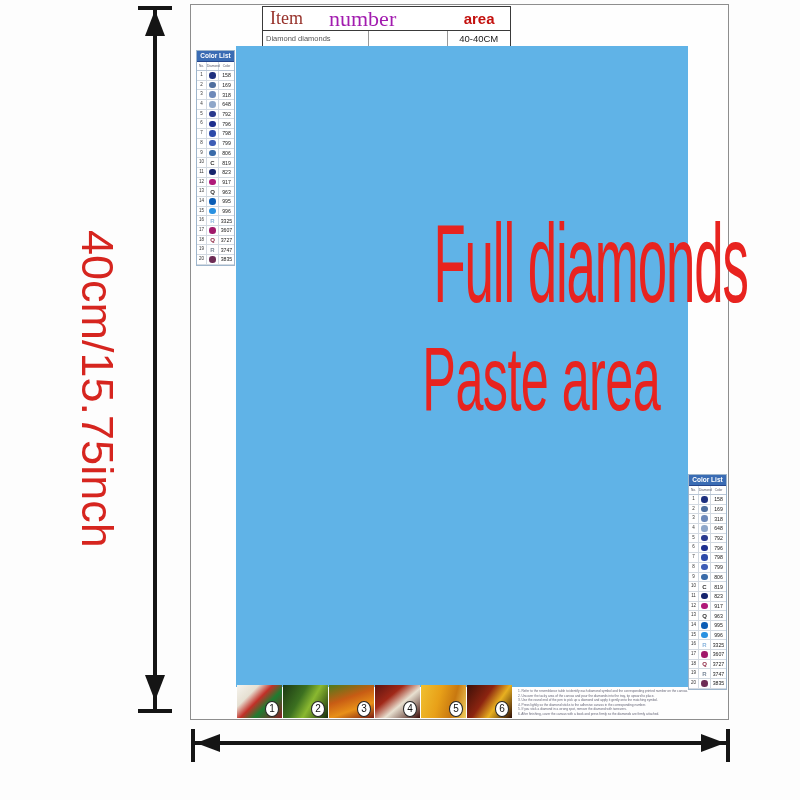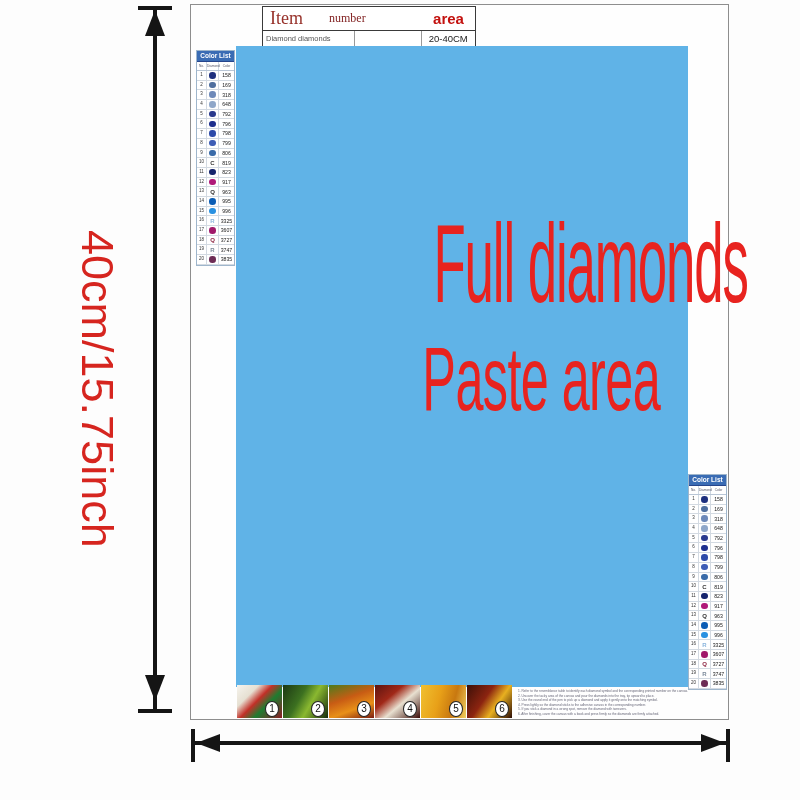--- a/index.html
+++ b/index.html
@@ -2,24 +2,24 @@
 <html><head>
 <meta charset="utf-8">
 <style>
   html,body{margin:0;padding:0;background:#ffffff;}
   .stage{position:relative;width:800px;height:800px;background:#fdfdfd;font-family:"Liberation Sans",sans-serif;overflow:hidden;}
 
   
   .sheet{position:absolute;left:190px;top:4px;width:539px;height:716px;background:#fefefe;border:1px solid #8e8e8e;box-sizing:border-box;}
 
   
-  .itable{position:absolute;left:71px;top:1px;width:214px;background:#fff;border:1px solid #3a3a3a;box-sizing:border-box;}
+  .itable{position:absolute;left:71px;top:1px;width:249px;background:#fff;border:1px solid #3a3a3a;box-sizing:border-box;}
   .itable .hrow{display:flex;height:23px;align-items:center;border-bottom:1px solid #3a3a3a;}
   .h-item{font-family:"Liberation Serif",serif;color:#97312a;font-size:18px;padding-left:7px;}
-  .h-number{font-family:"Liberation Serif",serif;color:#7f1d1d;font-size:12px;margin-left:26px;}
+  .h-number{font-family:"Liberation Serif",serif;color:#a21caf;font-size:22px;margin-left:26px;}
   .h-size{font-weight:bold;color:#c3110e;font-size:15px;width:25%;margin-left:auto;text-align:center;}
   .itable .drow{display:flex;height:15px;}
   .d-name{width:42.7%;font-size:7.5px;color:#555;padding-left:3px;line-height:15px;box-sizing:border-box;}
   .d-num{width:31.6%;border-left:1px solid #999;box-sizing:border-box;}
   .d-size{width:25.7%;border-left:1px solid #999;font-size:9.5px;color:#222;text-align:center;line-height:15px;box-sizing:border-box;}
 
   
   .paste{position:absolute;left:45px;top:41px;width:452px;height:641px;background:#60b3e7;}
   .pl{position:absolute;left:50%;white-space:nowrap;color:#e8231f;}
   .pl1{top:226px;font-size:96px;transform:scale(0.55,1.15) translate(-50%,-50%);letter-spacing:-2px;}
@@ -80,21 +80,21 @@
 
     <div class="itable">
       <div class="hrow">
         <span class="h-item">Item</span>
         <span class="h-number">number</span>
         <span class="h-size">area</span>
       </div>
       <div class="drow">
         <span class="d-name">Diamond diamonds</span>
         <span class="d-num"></span>
-        <span class="d-size">20-40CM</span>
+        <span class="d-size">40-40CM</span>
       </div>
     </div>
 
     <div class="paste">
       <div class="pl pl1">Full diamonds</div>
       <div class="pl pl2">Paste area</div>
     </div>
 
     <div class="clist" style="left:5px;top:45px;">
         <div class="clist-title" style="background: rgb(58, 108, 180);">Color List</div>

